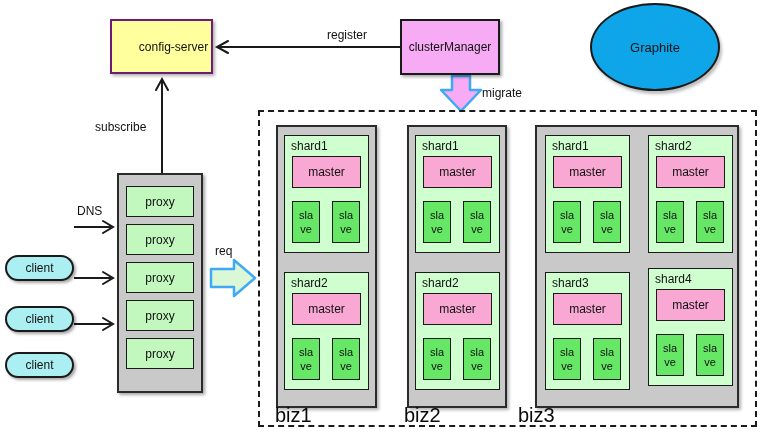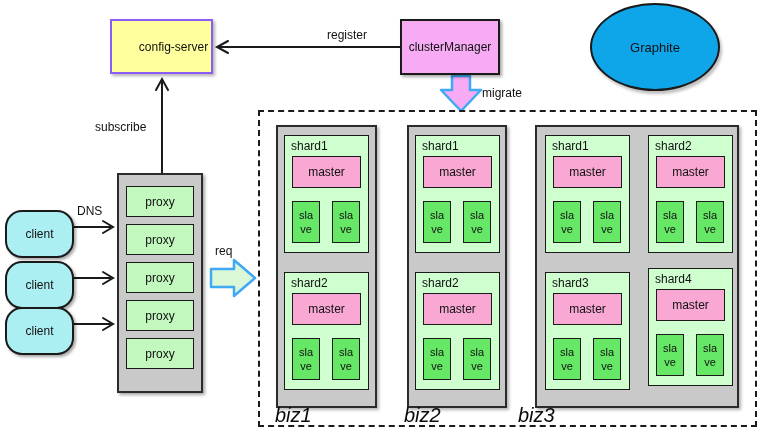--- a/index.html
+++ b/index.html
@@ -5,58 +5,58 @@
   html,body{margin:0;padding:0;background:#fff;}
   .canvas{position:relative;width:763px;height:437px;background:#fff;
           font-family:"Liberation Sans",sans-serif;color:#111;overflow:hidden;}
   .overlay{position:absolute;left:0;top:0;width:763px;height:437px;}
   .edge{stroke:#1a1a1a;stroke-width:2;fill:none;}
   .head{stroke:#1a1a1a;stroke-width:2;fill:none;stroke-linecap:round;}
   .block-arrow{stroke:#3FA9F5;stroke-width:2.5;stroke-linejoin:round;}
   .node{position:absolute;display:flex;align-items:center;justify-content:center;
         box-sizing:border-box;font-size:12px;}
   #config-server{left:110px;top:19px;width:103px;height:55px;background:#FFFF9E;
-        border:2px solid #8b5cf6;box-shadow:2px 2px 3px rgba(0,0,0,.3);padding-left:24px;}
+        border:2px solid #701a75;box-shadow:2px 2px 3px rgba(0,0,0,.3);padding-left:24px;}
   #cluster-manager{left:400px;top:19px;width:100px;height:56px;background:#F6ABF4;
         border:2px solid #1a1a1a;box-shadow:2px 2px 3px rgba(0,0,0,.35);}
   #graphite{left:590px;top:3px;width:130px;height:88px;background:#0ea5e9;
         border:2px solid #1a1a1a;border-radius:50%;font-size:13px;
         box-shadow:2px 3px 3px rgba(0,0,0,.25);}
   #dashed-region{position:absolute;left:258px;top:110px;width:499px;height:317px;
         border:2px dashed #1a1a1a;box-sizing:border-box;}
   #proxy-stack{position:absolute;left:117px;top:173px;width:86px;height:220px;
         background:#C9C9C9;border:2px solid #2b2b2b;box-sizing:border-box;
         box-shadow:2px 2px 3px rgba(0,0,0,.35);}
   .proxy{position:absolute;left:7px;width:68px;height:31px;background:#C2F7BE;
         border:1.5px solid #1a1a1a;box-sizing:border-box;display:flex;
         align-items:center;justify-content:center;font-size:12px;}
-  .client{position:absolute;left:5px;width:69px;height:48px;background:#ABEFF2;
+  .client{position:absolute;left:5px;width:69px;height:26px;background:#ABEFF2;
         border:2px solid #1a1a1a;border-radius:17px;box-sizing:border-box;
         display:flex;align-items:center;justify-content:center;font-size:12px;
-        box-shadow:2px 2px 3px rgba(0,0,0,.35);}
+        box-shadow:2px 2px 3px rgba(0,0,0,.35);margin-top:45px;}
   .cluster{position:absolute;top:125px;height:283px;background:#C9C9C9;
         border:2px solid #2b2b2b;box-sizing:border-box;
         box-shadow:2px 2px 3px rgba(0,0,0,.3);}
   #biz1{left:276px;width:101px;} #biz2{left:407px;width:100px;} #biz3{left:535px;width:204px;}
   .shard{position:absolute;width:85px;height:118px;background:#CFFFCF;
         border:1.5px solid #1a1a1a;box-sizing:border-box;}
   .shard-name{position:absolute;left:6px;top:3px;font-size:12px;}
   .master{position:absolute;left:7px;top:20px;width:69px;height:32px;background:#f9a8d4;
         border:1.5px solid #1a1a1a;box-sizing:border-box;display:flex;
         align-items:center;justify-content:center;font-size:12px;}
   .slave{position:absolute;top:65px;width:28px;height:42px;background:#66E866;
         border:1.5px solid #1a1a1a;box-sizing:border-box;display:flex;
         align-items:center;justify-content:center;text-align:center;
         font-size:11px;line-height:1.3;white-space:pre-line;}
   .slave.s1{left:7px;} .slave.s2{left:47px;}
   .edge-label{position:absolute;font-size:12px;color:#111;}
   #lbl-register{left:327px;top:28px;} #lbl-subscribe{left:95px;top:120px;}
   #lbl-migrate{left:482px;top:86px;}  #lbl-dns{left:77px;top:204px;}
   #lbl-req{left:215px;top:244px;}
-  .biz-label{position:absolute;top:404px;font-size:20px;color:#0a0a0a;font-style:italic;}
+  .biz-label{position:absolute;top:404px;font-size:20px;color:#0a0a0a;}
   #lbl-biz1{left:275px;} #lbl-biz2{left:404px;text-align:right;} #lbl-biz3{left:518px;}
 </style>
 </head>
 <body>
 
 <div class="canvas">
 
   <svg class="overlay" viewBox="0 0 763 437">
     <g>
       <line class="edge" x1="400" y1="47" x2="218" y2="47"></line>

